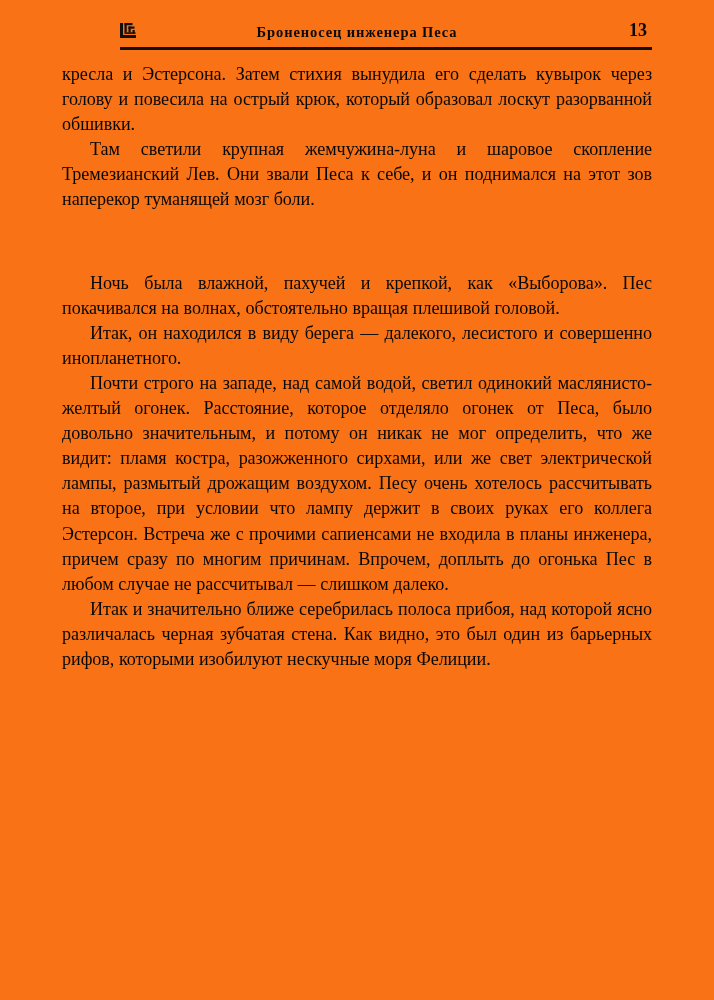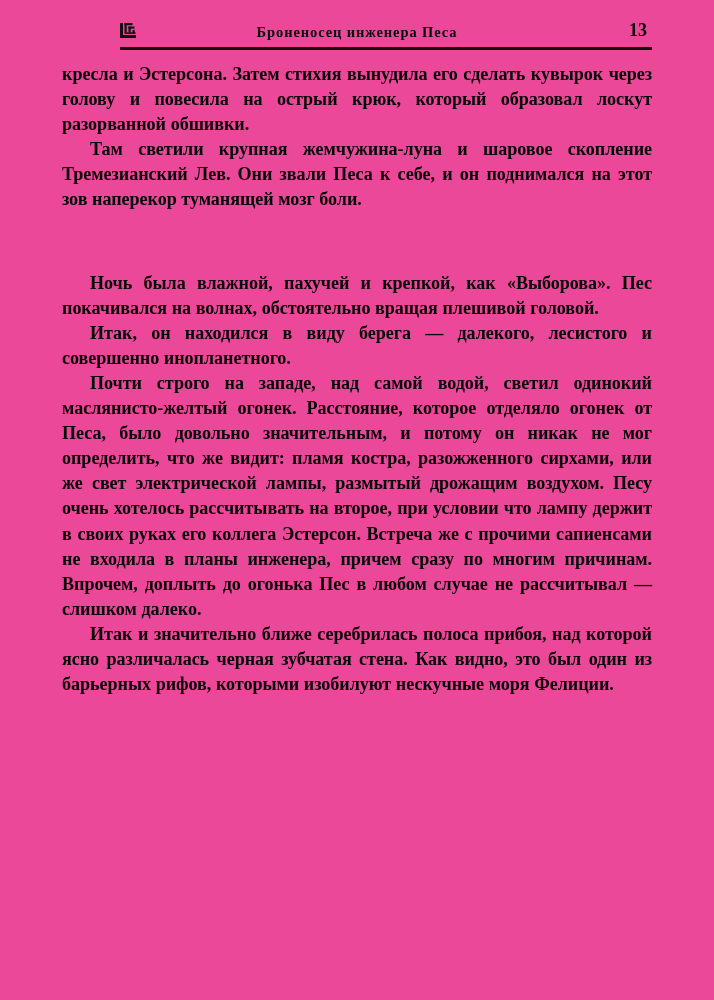--- a/index.html
+++ b/index.html
@@ -5,21 +5,21 @@
 <style>
   html, body {
     margin: 0;
     padding: 0;
     background: #ffffff;
   }
   .page {
     position: relative;
     width: 714px;
     height: 1000px;
-    background: #ec4899;
+    background: #f97316;
     overflow: hidden;
     font-family: "Liberation Serif", "DejaVu Serif", serif;
     color: #080808;
     -webkit-font-smoothing: none;
   }
 
   
   .running-head {
     position: absolute;
     left: 62px;
@@ -72,34 +72,34 @@
   .textblock {
     position: absolute;
     left: 62px;
     top: 62px;
     width: 590px;
   }
   p.para {
     margin: 0;
     font-size: 18.1px;
     line-height: 25.1px;
-    font-weight: 700;
+    font-weight: 400;
     text-align: justify;
     text-justify: inter-word;
     text-indent: 28px;
     letter-spacing: -0.05px;
     word-spacing: 0.2px;
     hyphens: manual;
   }
   p.para.noindent {
     text-indent: 0;
   }
   
   .section-two p.para {
-    font-weight: 700;
+    font-weight: 400;
   }
   .section-break {
     height: 58px;
   }
 </style>
 </head>
 <body>
 
 <div class="page">
 

